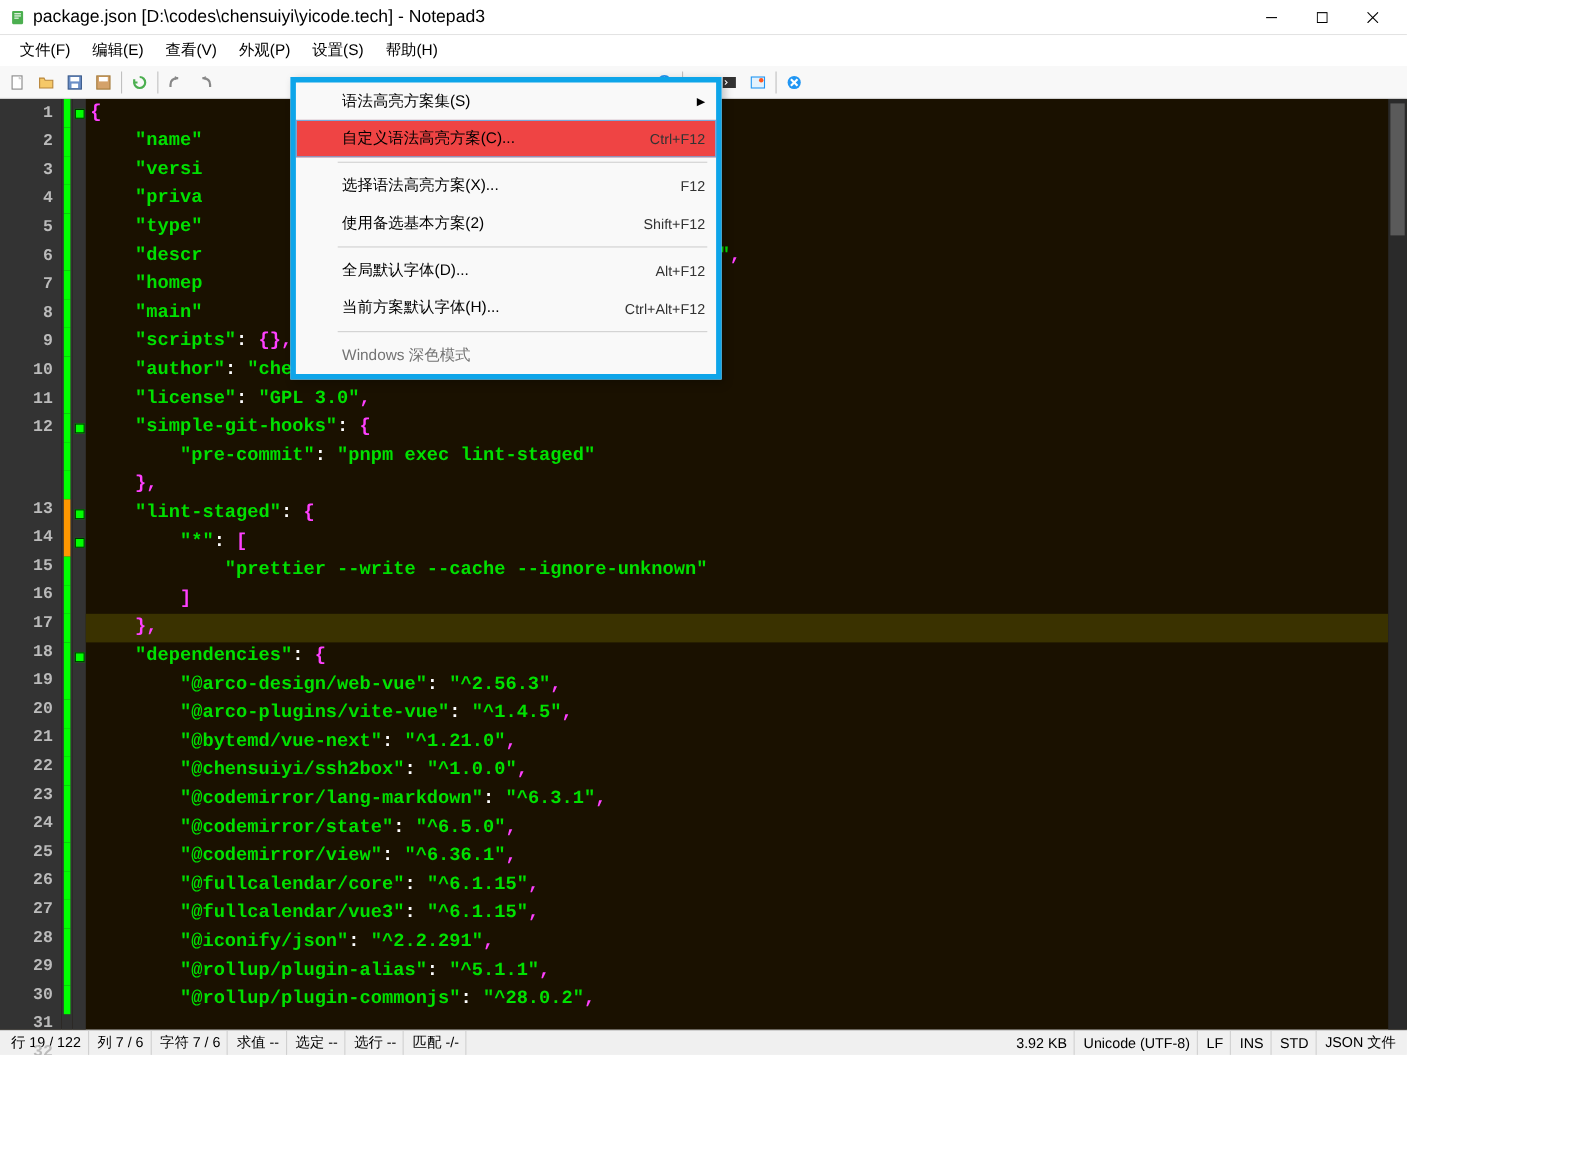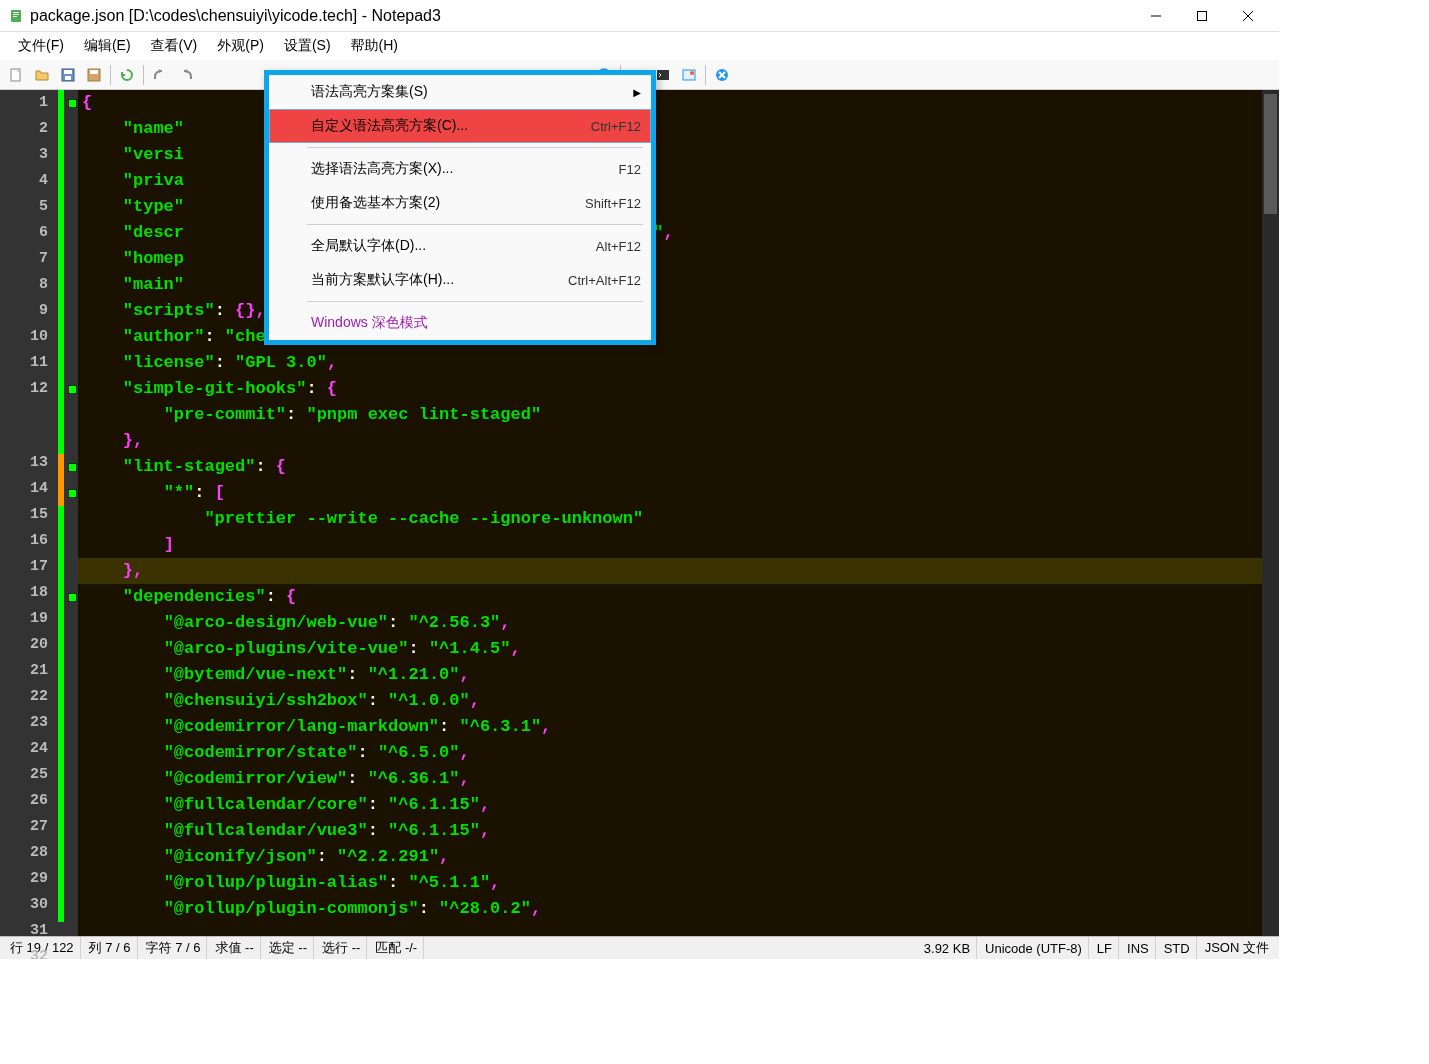--- a/index.html
+++ b/index.html
@@ -30,21 +30,21 @@
 .p   { color:#ff40ff; }  
 .w   { color:#fff; }     
 .scrollbar { width:17px; background:#2a2a2a; position:relative; }
 .scroll-thumb { position:absolute; top:4px; left:2px; width:13px; height:120px; background:#5a5a5a; }
 .statusbar { height:23px; background:#f0f0f0; border-top:1px solid #c0c0c0; display:flex; align-items:center; font-size:13px; padding:0 4px; gap:2px;justify-content:center; }
 .sb-cell { padding:0 6px; border-right:1px solid #d0d0d0; height:100%; display:flex; align-items:center; white-space:nowrap; }
 .sb-cell:last-child { border-right:none; }
 .popup { position:absolute; top:70px; left:222px; width:392px; background:#f9f9f9; border:5px solid #0ea5e9; box-shadow:3px 3px 8px rgba(0,0,0,.25); font-size:14px; z-index:10;margin-left:42px; }
 .popup-row { height:34px; display:flex; align-items:center; padding:0 10px 0 42px; position:relative; }
 .popup-row.hover { background:#ef4444; border:1px solid #7aa7d8; padding-left:41px; padding-right:9px; height:34px; }
-.popup-row.disabled { color:#a21caf; }
+.popup-row.disabled { color:#737373; }
 .popup-sep { height:1px; background:#d0d0d0; margin:4px 8px 4px 38px; }
 .popup-arrow { margin-left:auto; }
 .popup-shortcut { margin-left:auto; color:#333; font-size:13px; }
 </style>
 </head>
 <body>
 
 <div class="titlebar">
   <span class="titlebar-icon">
     <svg width="16" height="16">

